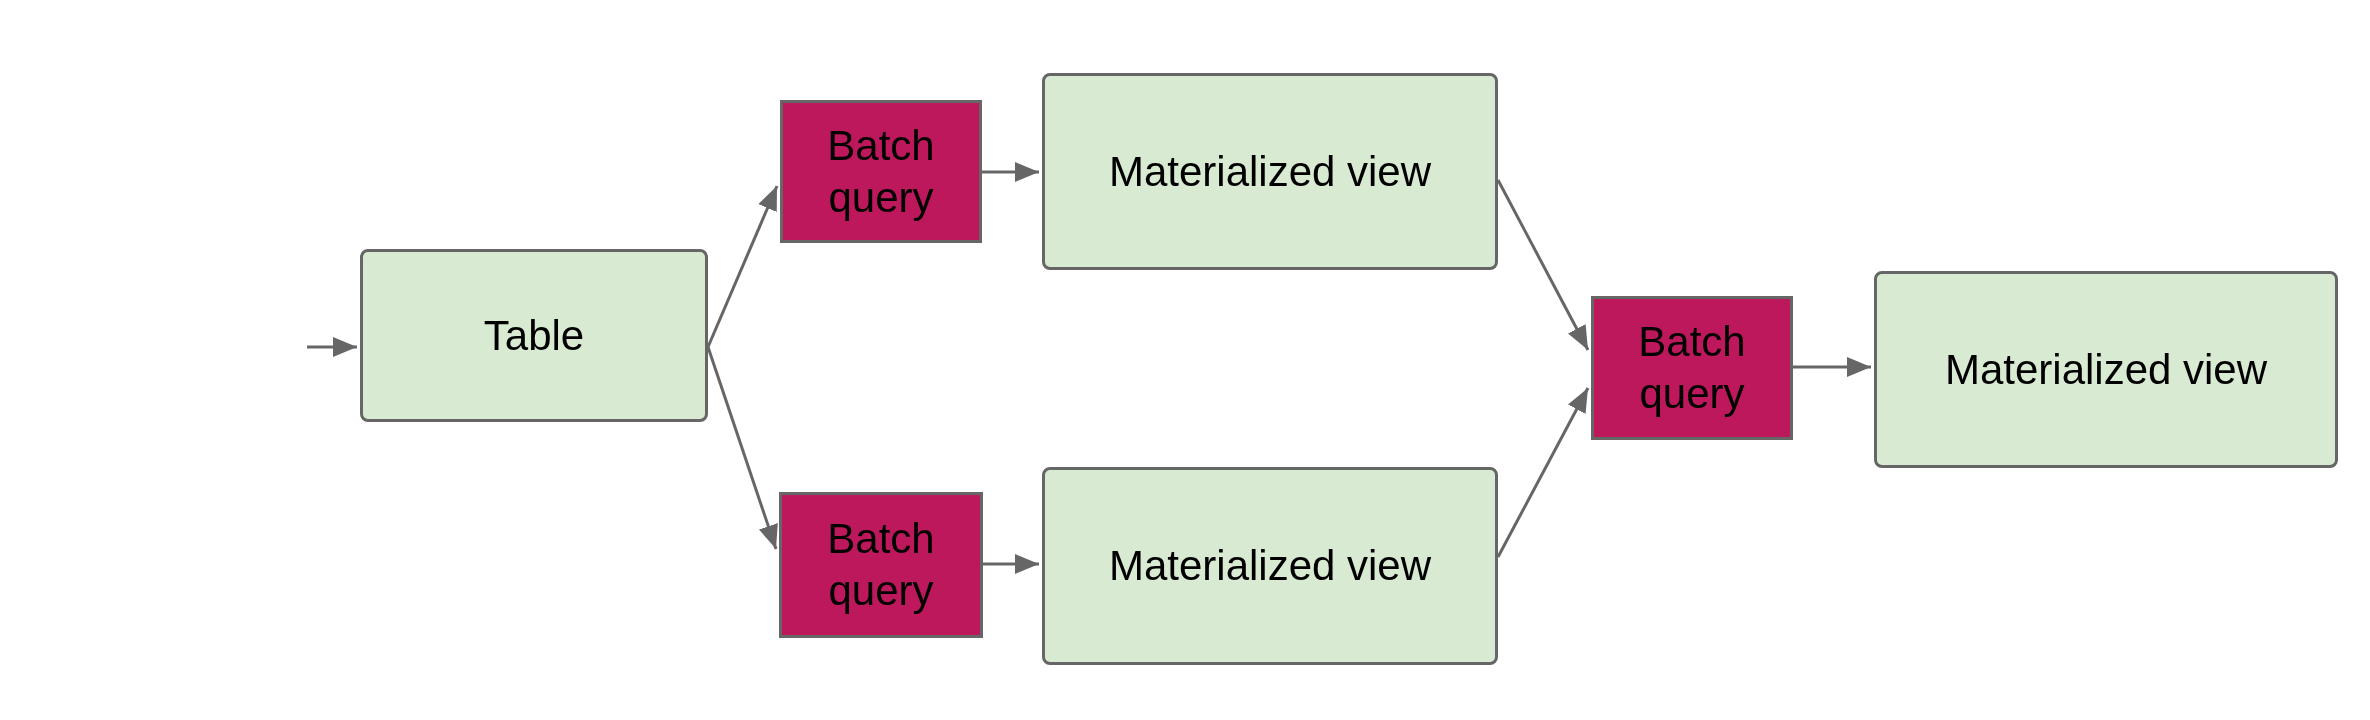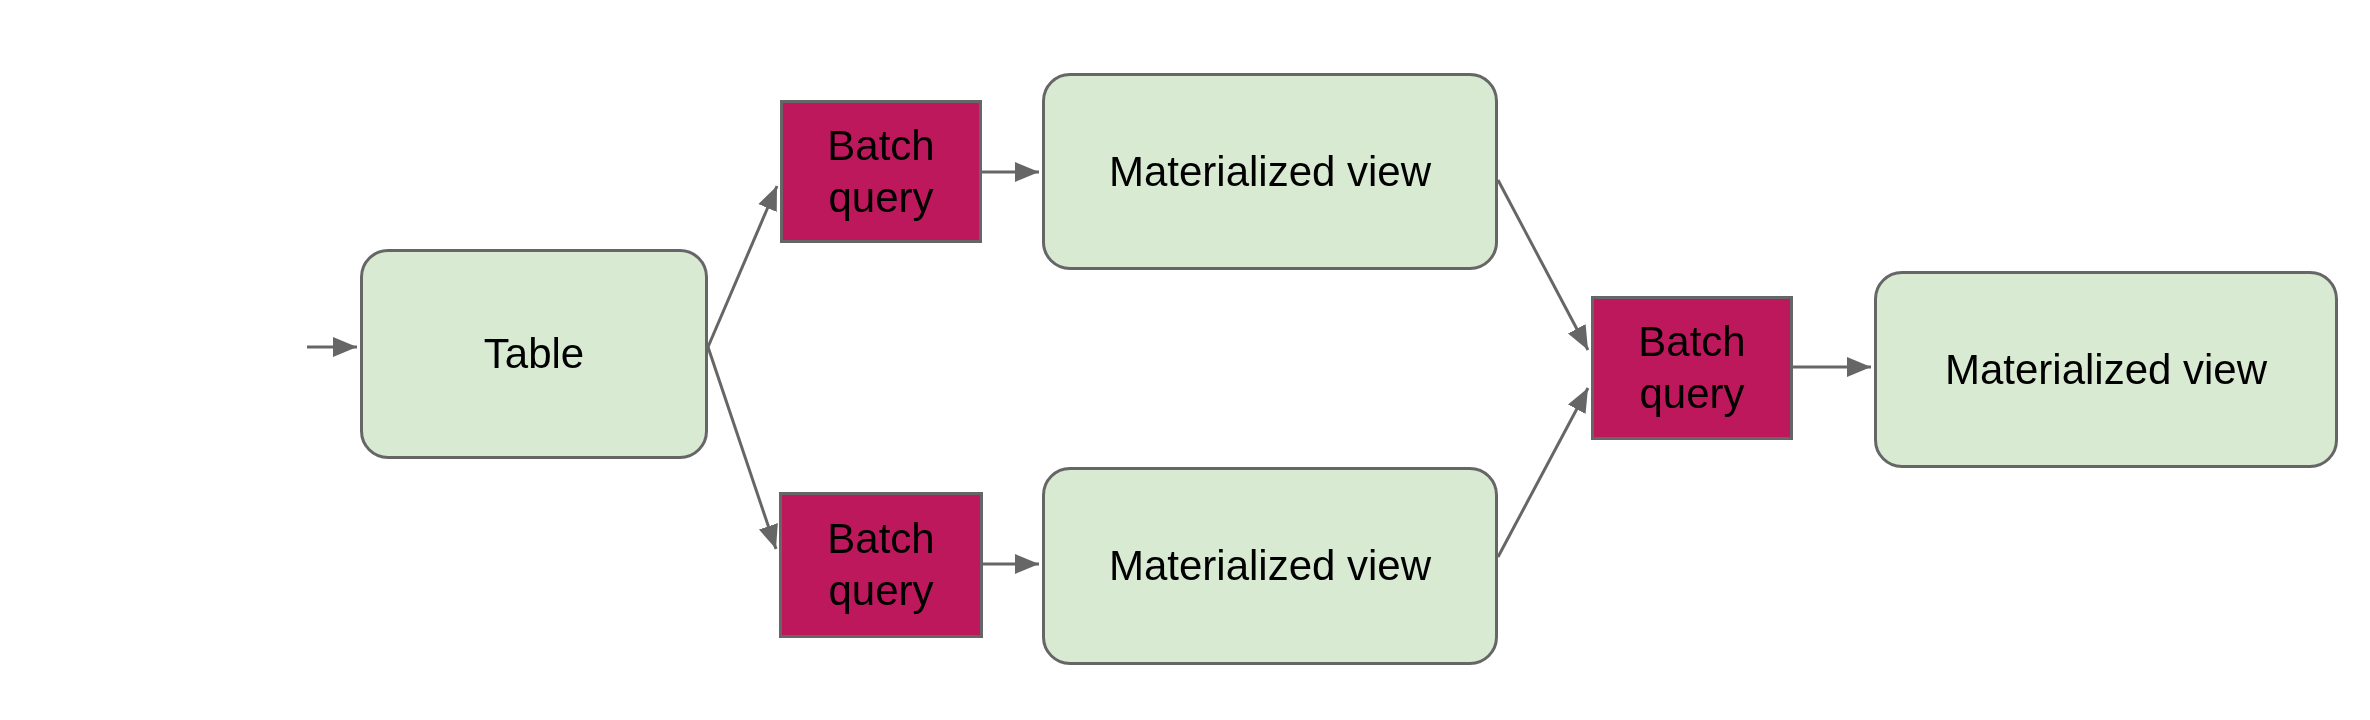--- a/index.html
+++ b/index.html
@@ -35,25 +35,25 @@
     border: 3px solid #666666;
     padding: 4px 10px;
     white-space: pre-line;
   }
   .node.query {
     background: #be185d;
     border-radius: 0;
   }
   .node.entity {
     background: #d9ead3;
-    border-radius: 28px;
+    border-radius: 8px;
   }
   
   #n-streaming     { left: 31px;   top: 274px; width: 276px; height: 145px; }
-  #n-table         { left: 360px;  top: 249px; width: 348px; height: 210px; }
+  #n-table         { left: 360px;  top: 249px; width: 348px; height: 173px; }
   #n-batch-top     { left: 780px;  top: 100px; width: 202px; height: 143px; }
   #n-mv-top        { left: 1042px; top: 73px;  width: 456px; height: 197px; }
   #n-batch-bottom  { left: 779px;  top: 492px; width: 204px; height: 146px; }
   #n-mv-bottom     { left: 1042px; top: 467px; width: 456px; height: 198px; }
   #n-batch-final   { left: 1591px; top: 296px; width: 202px; height: 144px; }
   #n-mv-final      { left: 1874px; top: 271px; width: 464px; height: 197px; }
 </style>
 </head>
 <body>
 

